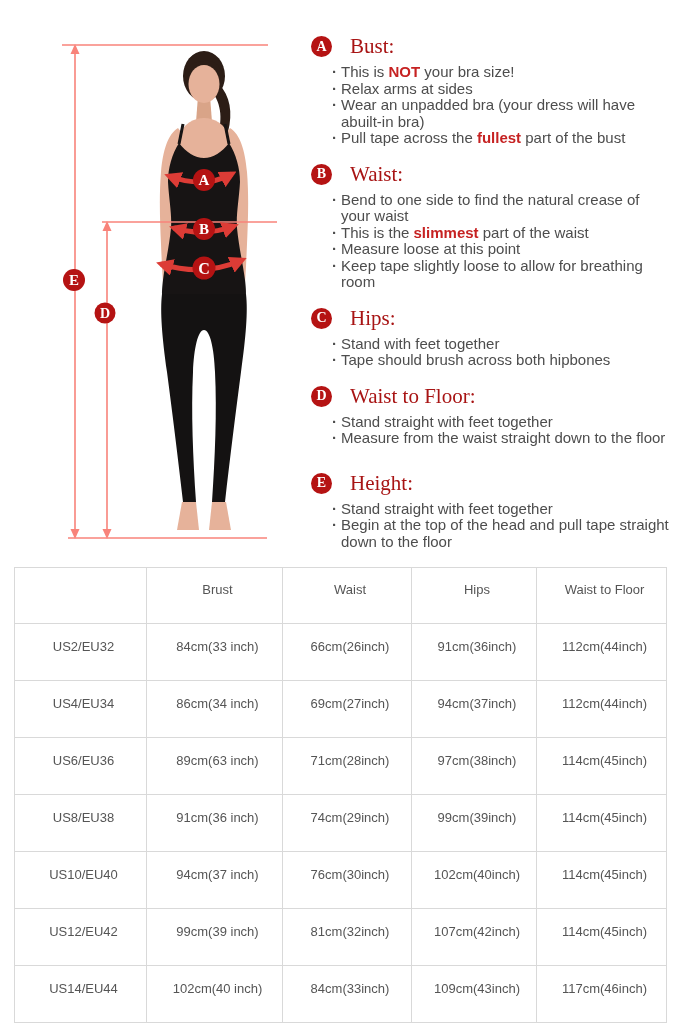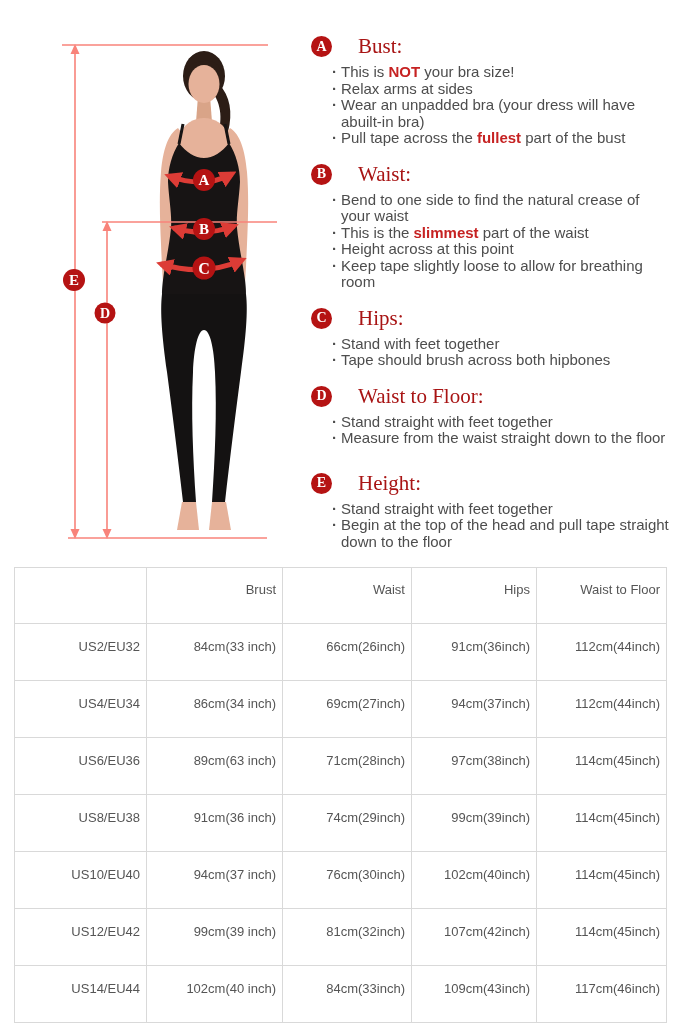--- a/index.html
+++ b/index.html
@@ -22,33 +22,33 @@
 
   
   .instructions{position:absolute;left:311px;top:34px;width:360px;}
   .section{margin-bottom:15px;}
   .section.gap-wide{margin-bottom:24px;}
   .section-head{display:flex;align-items:center;margin-bottom:5px;}
   .letter-badge{width:21px;height:21px;border-radius:50%;background:var(--badge-red);
     color:#fff;font-family:"Liberation Serif",serif;font-weight:bold;font-size:14px;
     display:inline-flex;align-items:center;justify-content:center;flex:0 0 21px;}
   .section-title{font-family:"Liberation Serif",serif;font-size:21px;
-    color:var(--heading-red);margin-left:26px;}
+    color:var(--heading-red);margin-left:18px;}
   .section.title-indent .section-title{}
   .bullets{list-style:none;padding-left:21px;}
   .bullets li{position:relative;font-size:15px;line-height:16.5px;
     color:var(--text-gray);padding-left:9px;}
   .bullets li::before{content:"·";position:absolute;left:0;top:0;font-weight:bold;color:var(--text-gray);}
   .em{color:var(--emphasis-red);font-weight:bold;}
 
   
   .size-table{position:absolute;left:14px;top:567px;width:652px;
     border-collapse:collapse;table-layout:fixed;}
   .size-table th,.size-table td{border:1px solid var(--table-border);
-    font-weight:normal;text-align:right;vertical-align:middle;
+    font-weight:normal;text-align:center;vertical-align:middle;
     padding:0 6px 12px 12px;font-size:13px;color:var(--table-text);}
   .size-table thead th{height:56px;}
   .size-table tbody td{height:57px;}
 </style>
 </head>
 <body>
 
 <div class="page">
 
   <svg class="figure-svg" width="340" height="560" viewBox="0 0 340 560">
@@ -145,21 +145,21 @@
         </ul>
       </div>
       <div class="section">
         <div class="section-head">
           <span class="letter-badge">B</span>
           <span class="section-title">Waist:</span>
         </div>
         <ul class="bullets">
           <li><span>Bend to one side to find the natural crease of your waist</span></li>
           <li><span>This is the </span><span class="em">slimmest</span><span> part of the waist</span></li>
-          <li><span>Height across at this point</span></li>
+          <li><span>Measure loose at this point</span></li>
           <li><span>Keep tape slightly loose to allow for breathing room</span></li>
         </ul>
       </div>
       <div class="section">
         <div class="section-head">
           <span class="letter-badge">C</span>
           <span class="section-title">Hips:</span>
         </div>
         <ul class="bullets">
           <li><span>Stand with feet together</span></li>

